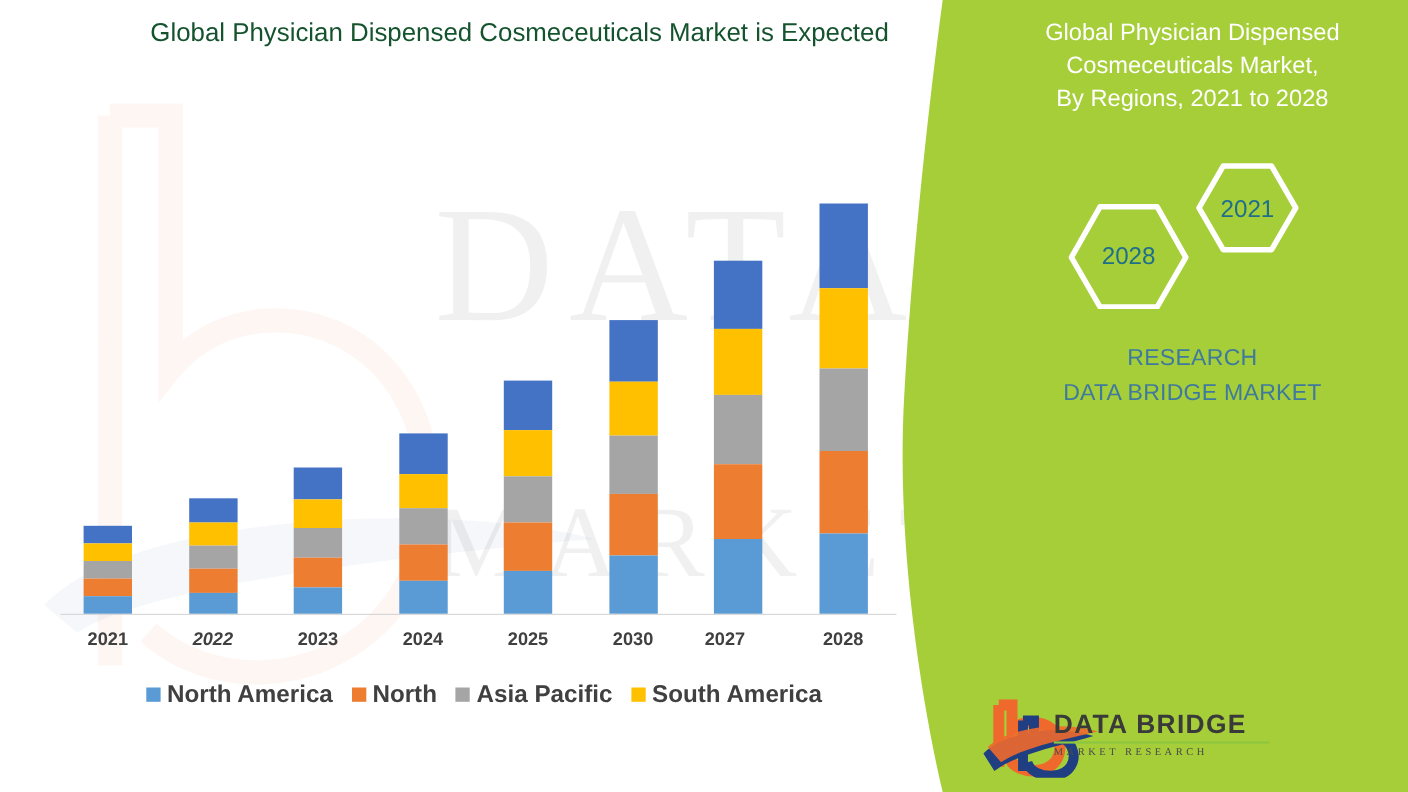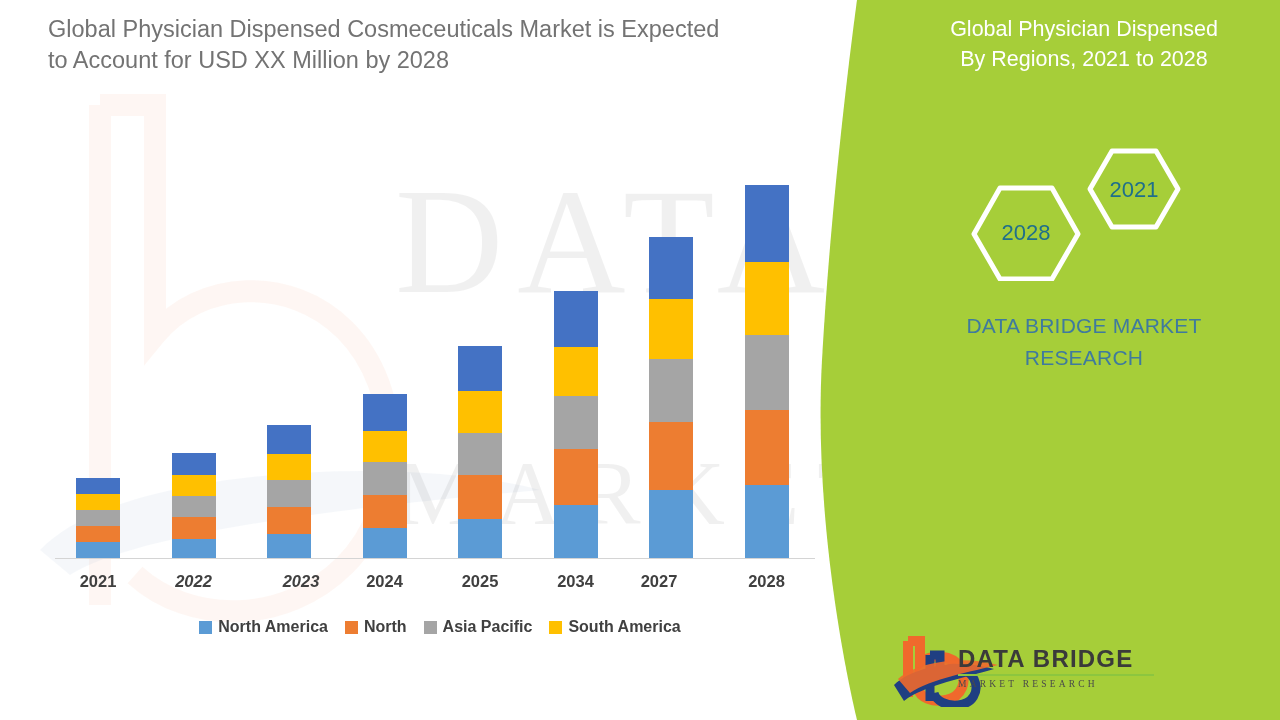--- a/index.html
+++ b/index.html
@@ -33,21 +33,21 @@
     position:absolute; left:30px; top:455px; width:520px; height:130px;
     opacity:0.07;
   }
 
   
   #chart-panel {
     position:absolute; left:0; top:0; width:860px; height:720px; z-index:2;
   }
   #chart-title {
     position:absolute; left:48px; top:14px; width:760px;
-    text-align:left; color:#737373;
+    text-align:right; color:#14532d;
     font-size:23.5px; line-height:31px; font-weight:400;
   }
 
   #plot {
     position:absolute; left:0; top:0; width:860px; height:720px;
   }
   .bar-group {
     position:absolute; bottom:162px;    
     width:44px;
     display:flex; flex-direction:column-reverse;
@@ -64,21 +64,21 @@
   }
 
   
   #legend {
     position:absolute; left:55px; top:618px; width:770px;
     display:flex; align-items:center; justify-content:center; gap:17px;
     z-index:3;
   }
   .legend-item { display:flex; align-items:center; gap:6px; }
   .legend-swatch { width:13px; height:13px; flex:0 0 auto; }
-  .legend-label { font-size:16px; font-weight:bold; color:#404040; white-space:nowrap;text-align:right; }
+  .legend-label { font-size:22px; font-weight:bold; color:#404040; white-space:nowrap;text-align:right; }
 
   
   #green-panel {
     position:absolute; left:0; top:0; width:1280px; height:720px; z-index:1;
   }
   #green-content {
     position:absolute; left:880px; top:0; width:400px; height:720px; z-index:4;
   }
   #green-title {
     position:absolute; left:10px; top:14px; width:388px;
@@ -126,21 +126,20 @@
     <path d="M10 95 C90 10 380 0 510 35 C400 45 120 70 40 120 Z" fill="#7f9fc4"></path>
   </svg>
   <div class="wm-word-top">DATA BRIDGE</div>
   <div class="wm-word-bot">MARKET RESEARCH</div>
 </div>
 
 <div id="chart-panel">
 
   <div id="chart-title">
     <div>Global Physician Dispensed Cosmeceuticals Market is Expected</div>
-    <div>to Account for USD XX Million by 2028</div>
   </div>
 
   <div id="plot">
     <div id="bars-container">
         <div class="bar-group" style="left: 76px; width: 44px;">
           <div class="seg" style="height: 16px; background: rgb(91, 155, 213);"></div>
           <div class="seg" style="height: 16px; background: rgb(237, 125, 49);"></div>
           <div class="seg" style="height: 16px; background: rgb(165, 165, 165);"></div>
           <div class="seg" style="height: 16px; background: rgb(255, 192, 0);"></div>
           <div class="seg" style="height: 16px; background: rgb(68, 114, 196);"></div>
@@ -192,24 +191,24 @@
           <div class="seg" style="height: 75px; background: rgb(237, 125, 49);"></div>
           <div class="seg" style="height: 75px; background: rgb(165, 165, 165);"></div>
           <div class="seg" style="height: 73px; background: rgb(255, 192, 0);"></div>
           <div class="seg" style="height: 77px; background: rgb(68, 114, 196);"></div>
         </div>
       </div>
     <div id="axis-line"></div>
     <div id="x-labels">
         <div class="x-label" style="left: 53px;">2021</div>
         <div class="x-label" style="left: 148.5px; font-style: italic;">2022</div>
-        <div class="x-label" style="left: 256px; font-style: italic;">2023</div>
+        <div class="x-label" style="left: 244px;">2023</div>
         <div class="x-label" style="left: 339.5px;">2024</div>
         <div class="x-label" style="left: 435px;">2025</div>
-        <div class="x-label" style="left: 530.5px;">2034</div>
+        <div class="x-label" style="left: 530.5px;">2030</div>
         <div class="x-label" style="left: 614px;">2027</div>
         <div class="x-label" style="left: 721.5px;">2028</div>
       </div>
   </div>
 
   <div id="legend">
       <div class="legend-item">
         <span class="legend-swatch" style="background: rgb(91, 155, 213);"></span>
         <span class="legend-label">North America</span>
       </div>
@@ -225,35 +224,36 @@
         <span class="legend-swatch" style="background: rgb(255, 192, 0);"></span>
         <span class="legend-label">South America</span>
       </div>
     </div>
 </div>
 
 <div id="green-content">
 
   <div id="green-title">
     <div>Global Physician Dispensed</div>
+    <div>Cosmeceuticals Market,</div>
     <div>By Regions, 2021 to 2028</div>
   </div>
 
   <div id="hex-wrap">
     <svg width="230" height="135" viewBox="0 0 230 135">
       <polygon points="152,5 196,5 218,43 196,81 152,81 130,43" fill="none" stroke="#ffffff" stroke-width="5" stroke-linejoin="round"></polygon>
       <polygon points="40,42 92,42 118,88 92,133 40,133 14,88" fill="none" stroke="#ffffff" stroke-width="5" stroke-linejoin="round"></polygon>
     </svg>
     <div class="hex-year" style="left:144px; top:31px; width:60px;">2021</div>
     <div class="hex-year" style="left:36px; top:74px; width:60px;">2028</div>
   </div>
 
   <div id="dbmr-name">
+    <div>RESEARCH</div>
     <div>DATA BRIDGE MARKET</div>
-    <div>RESEARCH</div>
   </div>
 
   <svg id="logo" viewBox="0 0 230 72">
     <path d="M18 6 L18 62 M18 6 L30 6 L30 28 C42 18 62 20 70 32 C78 46 72 62 56 65 C42 68 30 62 28 54" fill="none" stroke="#f0692c" stroke-width="10" stroke-linecap="butt"></path>
     <path d="M40 20 L40 66 M40 20 L50 20 L50 38 C60 30 78 32 84 44 C90 57 82 69 68 70 C56 71 46 66 44 58" fill="none" stroke="#1f3f82" stroke-width="9"></path>
     <path d="M4 50 C24 30 72 24 104 34 C78 42 34 50 14 66 Z" fill="#1f3f82"></path>
     <path d="M8 44 C28 26 76 20 108 30 C84 36 40 44 20 58 Z" fill="#f0692c" opacity="0.9"></path>
   </svg>
   <div id="logo-text">
     <div class="logo-main">DATA BRIDGE</div>

